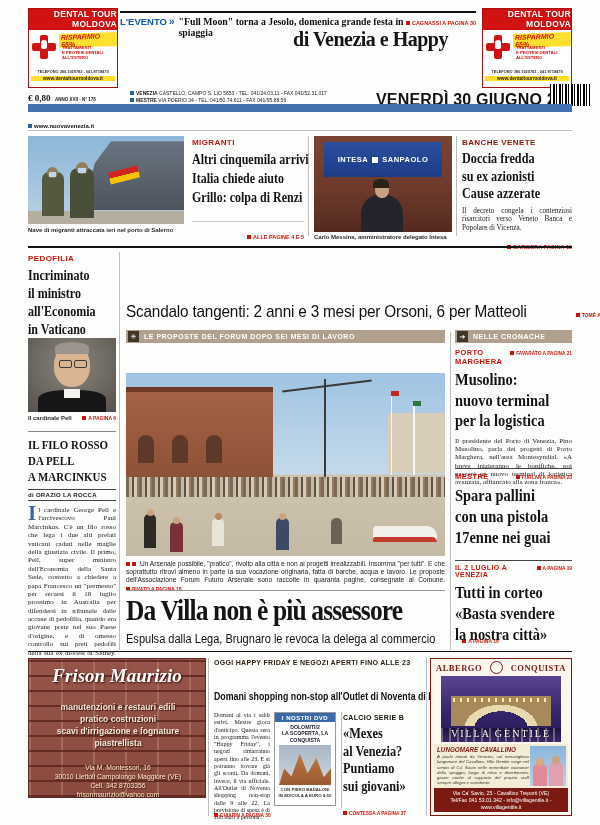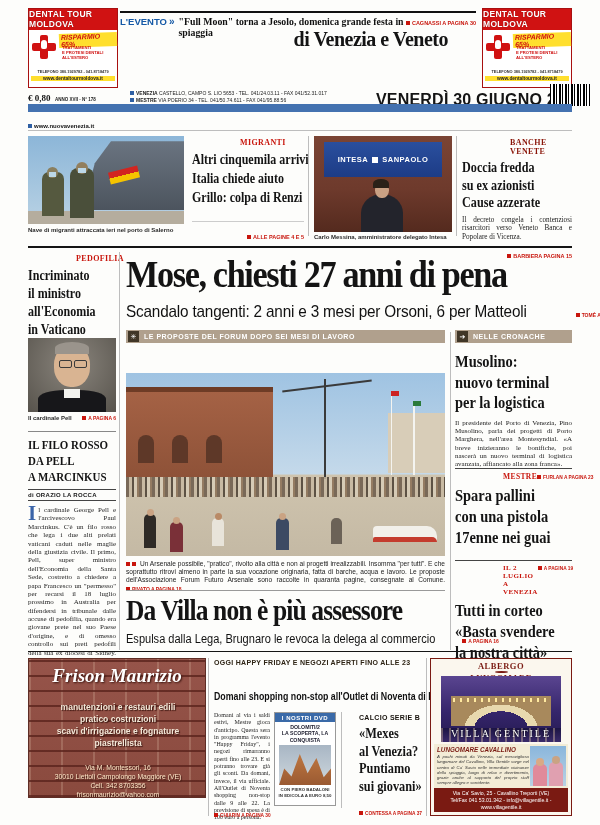--- a/index.html
+++ b/index.html
@@ -4,36 +4,36 @@
 <style>
   html,body{margin:0;padding:0;background:#ffffff;}
   #canvas{position:relative;width:600px;height:825px;background:#fdfdfb;overflow:hidden;
           font-family:"Liberation Sans",sans-serif;color:#141414;}
   .abs{position:absolute;}
   .serif{font-family:"Liberation Serif",serif;}
   .b{font-weight:bold;}
   .i{font-style:italic;}
   .hl{font-family:"Liberation Serif",serif;font-weight:bold;color:#141414;}
   .cx{display:inline-block;transform-origin:0 50%;white-space:nowrap;}
-  .lbl{font-size:8px;font-weight:bold;color:#c8150c;letter-spacing:.4px;font-family:Liberation Serif, serif;margin-left:48px;}
+  .lbl{font-size:8px;font-weight:bold;color:#c8150c;letter-spacing:.4px;font-family:Liberation Sans, sans-serif;}
   .blklbl{font-size:7px;font-weight:bold;color:#17120c;letter-spacing:.3px;}
   .ref{font-size:5.5px;font-weight:bold;color:#c8150c;white-space:nowrap;font-family:"Liberation Sans",sans-serif;}
   .sq{display:inline-block;width:4px;height:4px;background:#c8150c;margin-right:2px;}
   .bsq{display:inline-block;width:4px;height:4px;background:#2e5fa3;margin-right:2px;}
   .cap{font-size:6px;font-weight:bold;color:#2a2a2a;font-family:"Liberation Sans",sans-serif;}
   .body7{font-family:"Liberation Serif",serif;font-size:7.2px;line-height:1.2;color:#1c1c1c;text-align:justify;}
   .vline{position:absolute;width:1px;background:#bdbdbd;}
   .hline{position:absolute;height:1px;background:#bdbdbd;}
   .tanbar{position:absolute;height:13px;background:#b0a08d;display:flex;align-items:center;padding-left:2px;box-sizing:border-box;}
   .tanbar .ic{width:11px;height:11px;background:#403627;color:#fff;font-size:7px;line-height:11px;text-align:center;margin-right:5px;flex:0 0 auto;}
   .tanbar .tx{color:#fff;font-size:7px;font-weight:bold;letter-spacing:.5px;}
   .ph{position:absolute;overflow:hidden;}
   .filo-body::first-letter{float:left;font-size:21px;line-height:15px;font-weight:bold;color:#3a64a8;padding-right:2px;font-family:"Liberation Serif",serif;}
   .dental{position:absolute;top:8px;width:90px;height:80px;border:1px solid #a81010;background:#fff;box-sizing:border-box;}
-  .dental .hd{background:#d01212;color:#fff;text-align:left;font-weight:bold;font-size:8.5px;line-height:9.5px;padding:1px 0;letter-spacing:.3px;text-shadow:0 0 1px #7a0808;}
+  .dental .hd{background:#d01212;color:#fff;text-align:right;font-weight:bold;font-size:8.5px;line-height:9.5px;padding:1px 0;letter-spacing:.3px;text-shadow:0 0 1px #7a0808;}
   .dental .risp{position:absolute;left:30px;top:24px;background:#ffdf2e;color:#cf1111;font-style:italic;font-weight:bold;font-size:7px;padding:0 2px;transform:rotate(-2deg);}
   .dental .desc{position:absolute;left:33px;top:36px;color:#cf1111;font-weight:bold;font-size:4.2px;line-height:5.2px;}
   .dental .ph1{position:absolute;left:2px;top:60px;width:84px;text-align:center;font-size:3.9px;font-weight:bold;color:#333;}
   .dental .site{position:absolute;left:2px;top:67px;width:84px;text-align:center;font-size:4.8px;font-weight:bold;background:#ffdf2e;color:#222;}
   .crossV{position:absolute;left:11px;top:26px;width:8px;height:24px;background:#d01212;border-radius:2px;}
   .crossH{position:absolute;left:3px;top:34px;width:24px;height:8px;background:#d01212;border-radius:2px;}
   .tooth{position:absolute;left:12px;top:31px;width:6px;height:9px;background:#fff;border-radius:3px 3px 2px 2px;}
 </style>
 </head>
 <body>
@@ -62,21 +62,21 @@
   </div>
 
   <div class="abs" style="left:120px;top:11px;width:356px;border-top:2px solid #111;padding-top:3px;display:flex;align-items:baseline;">
     <span class="b" style="color:#1559a6;font-size:9.5px;">L'EVENTO</span>
     <span class="b" style="color:#1559a6;font-size:10px;margin:0 4px 0 2px;">»</span>
     <span class="serif" style="font-size:9.8px;color:#111;font-weight:600;">"Full Moon" torna a Jesolo, domenica grande festa in spiaggia</span>
     <span class="ref" style="margin-left:auto;"><i class="sq"></i><span>CAGNASSI A PAGINA 30</span></span>
   </div>
 
   <div class="abs" style="left:140px;top:20px;width:320px;height:76px;">
-    <div class="abs serif b" style="right:12px;top:8px;font-size:20px;letter-spacing:-0.5px;">di Venezia e Veneto</div>
+    <div class="abs serif b" style="right:12px;top:8px;font-size:20px;letter-spacing:-0.5px;">di Venezia e Happy</div>
   </div>
 
   <div class="abs" style="left:28px;top:87px;width:95px;">
     <div><span class="serif b" style="font-size:9px;">€ 0,80</span>
     <span class="b" style="font-size:4.5px;color:#222;">ANNO XVII - N° 178</span></div>
     <div style="font-size:3.6px;color:#777;line-height:4.2px;">SPEDIZIONE IN ABBONAMENTO POSTALE - D.L. 353/2003</div>
     <div style="margin-top:1px;"><i class="bsq"></i><span class="b" style="font-size:6px;">www.nuovavenezia.it</span></div>
   </div>
   <div class="abs" style="left:130px;top:90px;width:260px;font-size:5px;color:#222;line-height:6.5px;">
     <div><i class="bsq"></i><span class="b">VENEZIA</span> <span>CASTELLO, CAMPO S. LIO 5653 - TEL. 041/24.03.11 - FAX 041/52.31.017</span></div>
@@ -172,23 +172,20 @@
       <span class="cx" style="transform:scaleX(.84);">DA PELL</span><br>
       <span class="cx" style="transform:scaleX(.84);">A MARCINKUS</span>
     </div>
     <div class="b" style="font-size:6px;border-top:1px solid #444;border-bottom:1px solid #444;padding:2px 0;margin-top:4px;letter-spacing:.3px;">di ORAZIO LA ROCCA</div>
     <div class="body7 filo-body" style="margin-top:5px;font-size:7px;">Il cardinale George Pell e l'arcivescovo Paul Marcinkus. C'è un filo rosso che lega i due alti prelati vaticani caduti nelle maglie della giustizia civile. Il primo, Pell, super ministro dell'Economia della Santa Sede, costretto a chiedere a papa Francesco un "permesso" per recarsi il 18 luglio prossimo in Australia per difendersi in tribunale dalle accuse di pedofilia, quando era giovane prete nel suo Paese d'origine, e di omesso controllo sui preti pedofili della sua ex diocesi di Sidney. L'altro, monsignor Marcinkus, altrettanto potente presidente dello Ior.</div>
     <div style="margin-top:3px;text-align:right;"><span class="ref"><i class="sq"></i><span>A PAGINA 6</span></span></div>
   </div>
 
   <div class="vline" style="left:119px;top:252px;height:398px;"></div>
 
-  <div class="abs hl" style="left:126px;top:252px;width:460px;font-size:38px;letter-spacing:-1.5px;">
-    <span class="cx" style="transform:scaleX(.9);">Mose, chiesti 27 anni di pena</span>
-  </div>
   <div class="abs" style="left:126px;top:302px;width:450px;white-space:nowrap;">
     <span class="cx" style="transform:scaleX(.9);font-size:17px;color:#111;letter-spacing:-0.2px;font-family:'Liberation Sans',sans-serif;">Scandalo tangenti: 2 anni e 3 mesi per Orsoni, 6 per Matteoli</span>
     <span class="ref" style="font-size:5px;"><i class="sq"></i><span>TOMÈ ALLE PAGINE 2 E 3</span></span>
   </div>
 
   <div class="tanbar" style="left:126px;top:330px;width:319px;">
     <span class="ic">✳</span>
     <span class="tx">LE PROPOSTE DEL FORUM DOPO SEI MESI DI LAVORO</span>
   </div>
   <div class="tanbar" style="left:455px;top:330px;width:117px;">
@@ -237,20 +234,24 @@
     <span class="cx" style="transform:scaleX(.88);">Da Villa non è più assessore</span>
   </div>
   <div class="abs" style="left:126px;top:632px;width:319px;display:flex;align-items:baseline;white-space:nowrap;">
     <span class="cx" style="transform:scaleX(.92);font-size:12px;color:#111;">Espulsa dalla Lega, Brugnaro le revoca la delega al commercio</span>
     <span class="ref" style="margin-left:auto;font-size:5px;"><i class="sq"></i><span>A PAGINA 16</span></span>
   </div>
 
   <div class="vline" style="left:450px;top:332px;height:318px;"></div>
 
   <div class="abs" style="left:455px;top:348px;width:117px;">
+    <div style="display:flex;justify-content:space-between;align-items:baseline;">
+      <span class="lbl" style="font-size:7.5px;">PORTO MARGHERA</span>
+      <span class="ref" style="font-size:4.8px;"><i class="sq"></i><span>FAVARATO A PAGINA 21</span></span>
+    </div>
     <div class="hl" style="font-size:17px;line-height:20.5px;margin-top:4px;">
       <span class="cx" style="transform:scaleX(.85);">Musolino:</span><br>
       <span class="cx" style="transform:scaleX(.85);">nuovo terminal</span><br>
       <span class="cx" style="transform:scaleX(.85);">per la logistica</span>
     </div>
     <div class="body7" style="margin-top:5px;font-size:7px;">Il presidente del Porto di Venezia, Pino Musolino, parla dei progetti di Porto Marghera, nell'area Montesyndial. «A breve inizieranno le bonifiche, poi nascerà un nuovo terminal di logistica avanzata, affiancato alla zona franca».</div>
   </div>
 
   <div class="hline" style="left:455px;top:468px;width:117px;background:#444;"></div>
 
@@ -319,38 +320,38 @@
       <div style="position:absolute;inset:0;background:linear-gradient(#c97f45,#9a5a32);clip-path:polygon(0 100%,10% 58%,24% 78%,40% 22%,55% 70%,72% 32%,86% 80%,100% 58%,100% 100%);"></div>
     </div>
     <div style="text-align:center;font-size:4.4px;font-weight:bold;color:#333;line-height:5.6px;">
       <span>CON PIERO BADALONI</span><br>
       <span>IN EDICOLA A EURO 8,50</span>
     </div>
   </div>
 
   <div class="vline" style="left:341px;top:712px;height:96px;"></div>
 
-  <div class="abs" style="left:359px;top:714px;width:76px;">
+  <div class="abs" style="left:343px;top:714px;width:76px;">
     <div class="blklbl" style="font-size:7px;">CALCIO SERIE B</div>
     <div class="hl" style="font-size:14.5px;line-height:17.5px;margin-top:4px;">
       <span class="cx" style="transform:scaleX(.85);">«Mexes</span><br>
       <span class="cx" style="transform:scaleX(.85);">al Venezia?</span><br>
       <span class="cx" style="transform:scaleX(.85);">Puntiamo</span><br>
       <span class="cx" style="transform:scaleX(.85);">sui giovani»</span>
     </div>
     <div style="margin-top:6px;"><span class="ref" style="font-size:4.8px;"><i class="sq"></i><span>CONTESSA A PAGINA 37</span></span></div>
   </div>
 
   <div class="vline" style="left:426px;top:658px;height:158px;"></div>
 
   <div class="abs" style="left:430px;top:658px;width:142px;height:158px;border:1.5px solid #7a1a12;box-sizing:border-box;background:#fbf7ee;">
-    <div style="display:flex;justify-content:space-between;align-items:center;padding:2px 5px;height:13px;flex-direction:column;">
+    <div style="display:flex;justify-content:space-between;align-items:center;padding:2px 5px;height:13px;">
       <span class="serif b" style="font-size:8.5px;color:#7a1a12;letter-spacing:.5px;">ALBERGO</span>
       <span style="width:11px;height:11px;border:1px solid #7a1a12;border-radius:50%;display:inline-block;"></span>
-      <span class="serif b" style="font-size:8.5px;color:#7a1a12;letter-spacing:.5px;">LUNGOMARE</span>
+      <span class="serif b" style="font-size:8.5px;color:#7a1a12;letter-spacing:.5px;">CONQUISTA</span>
     </div>
     <div style="position:relative;margin:0 10px;height:66px;background:linear-gradient(#5a4590 0%,#35256b 55%,#241a50 100%);overflow:hidden;">
       <div style="position:absolute;left:8%;bottom:16px;width:84%;height:30px;background:radial-gradient(ellipse at 50% 110%, rgba(0,0,0,0) 0 38%, #e8d9ae 38% 52%, #a8895c 52% 100%);"></div>
       <div style="position:absolute;left:10%;bottom:40px;width:80%;height:4px;background:repeating-linear-gradient(90deg,#ffe9a0 0 2px,rgba(0,0,0,0) 2px 7px);"></div>
       <div style="position:absolute;left:0;bottom:0;width:100%;height:14px;background:linear-gradient(#1c1444,#3a2a6a),repeating-linear-gradient(90deg,rgba(255,220,140,.35) 0 2px,rgba(0,0,0,0) 2px 8px);background-blend-mode:screen;"></div>
       <div class="serif" style="position:absolute;left:0;bottom:3px;width:100%;text-align:center;color:#fff;font-size:10px;letter-spacing:2px;text-shadow:0 0 2px #000;">VILLA GENTILE</div>
     </div>
     <div style="position:relative;margin:2px 3px 0;height:46px;background:#f3ecd6;">
       <div class="b i" style="font-size:6.3px;color:#7a1a12;padding:2px 0 0 3px;">LUNGOMARE CAVALLINO</div>
       <div class="i" style="position:absolute;left:3px;top:10px;width:92px;font-size:4.3px;line-height:5.3px;color:#333;text-align:justify;">A pochi minuti da Venezia, sul meraviglioso lungomare del Cavallino, Villa Gentile sorge nel centro di Ca' Savio nelle immediate vicinanze della spiaggia, luogo di relax e divertimento, grazie anche al supporto del proprio staff sempre allegro e sorridente.</div>

